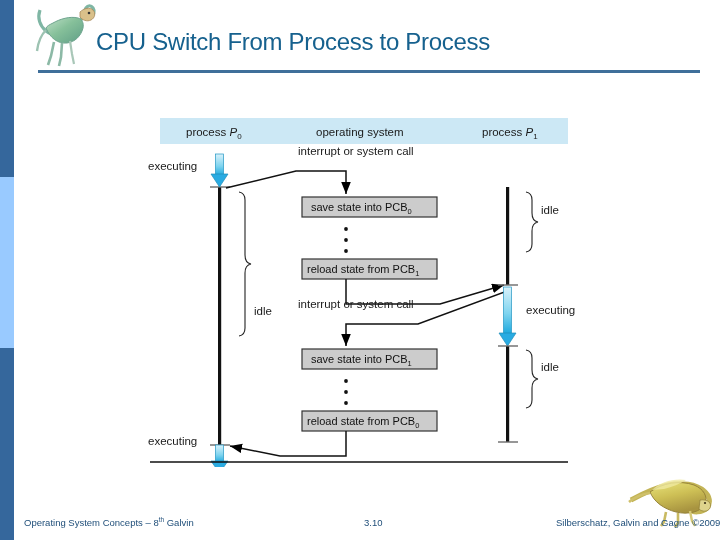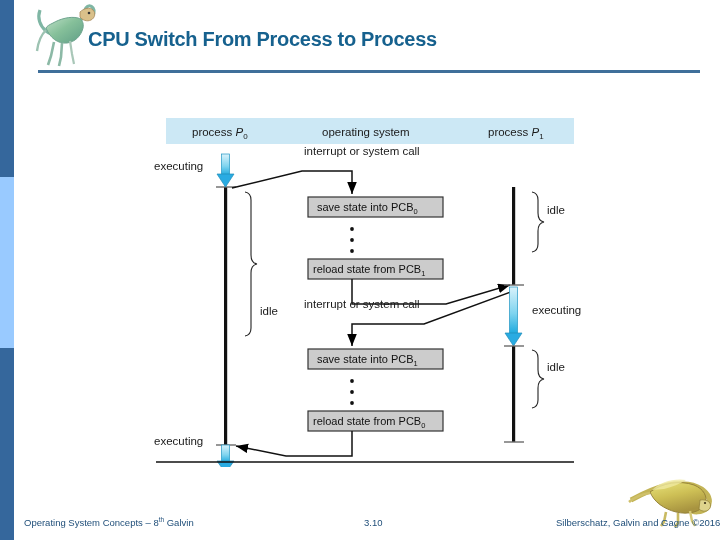--- a/index.html
+++ b/index.html
@@ -9,33 +9,33 @@
     font-family:"Liberation Sans", sans-serif;
   }
   
   #sidebar-top,#sidebar-mid,#sidebar-bot{position:absolute;left:0;width:14px;}
   #sidebar-top{top:0;height:177px;background:#35679c;}
   #sidebar-mid{top:177px;height:171px;background:#99caff;}
   #sidebar-bot{top:348px;height:192px;background:#35679c;}
 
   
   #page-title{
-    position:absolute;left:88px;top:28px;width:600px;
-    font-size:20px;font-weight:bold;color:#16618e;
+    position:absolute;left:96px;top:28px;width:600px;
+    font-size:24px;font-weight:normal;color:#16618e;
     letter-spacing:-0.3px;white-space:nowrap;
   }
   #title-rule{
     position:absolute;left:38px;top:70px;width:662px;height:3px;
     background:#3f6f9a;
   }
   #header-logo{position:absolute;left:34px;top:2px;width:66px;height:70px;}
   #corner-logo{position:absolute;left:628px;top:472px;width:86px;height:56px;}
 
   
-  #diagram{position:absolute;left:136px;top:112px;width:450px;height:355px;}
+  #diagram{position:absolute;left:130px;top:112px;width:450px;height:355px;}
   #diagram svg{display:block;}
 
   
   .footer-text{position:absolute;bottom:12px;font-size:9.5px;color:#1f4e79;white-space:nowrap;}
   #footer-left{left:24px;}
   #footer-center{left:364px;}
   #footer-right{left:556px;}
   .sup{font-size:6.5px;vertical-align:super;}
 </style>
 </head>
@@ -180,13 +180,13 @@
     <path d="M50 41 L50 51 L47 55" fill="none" stroke="#c9ba62" stroke-width="2.6"></path>
     <path d="M62 39 L64 49 L67 54" fill="none" stroke="#d6c977" stroke-width="2.4"></path>
     <path d="M22 21 C14 22 7 25 1 30" fill="none" stroke="#cfc06a" stroke-width="2.6"></path>
   </svg>
 </div>
 
 <div class="footer-text" id="footer-left">
   <span>Operating System Concepts </span><span>– 8</span><span class="sup">th</span><span> Galvin</span>
 </div>
 <div class="footer-text" id="footer-center">3.10</div>
-<div class="footer-text" id="footer-right">Silberschatz, Galvin and Gagne ©2016</div>
+<div class="footer-text" id="footer-right">Silberschatz, Galvin and Gagne ©2009</div>
 
 </body></html>

